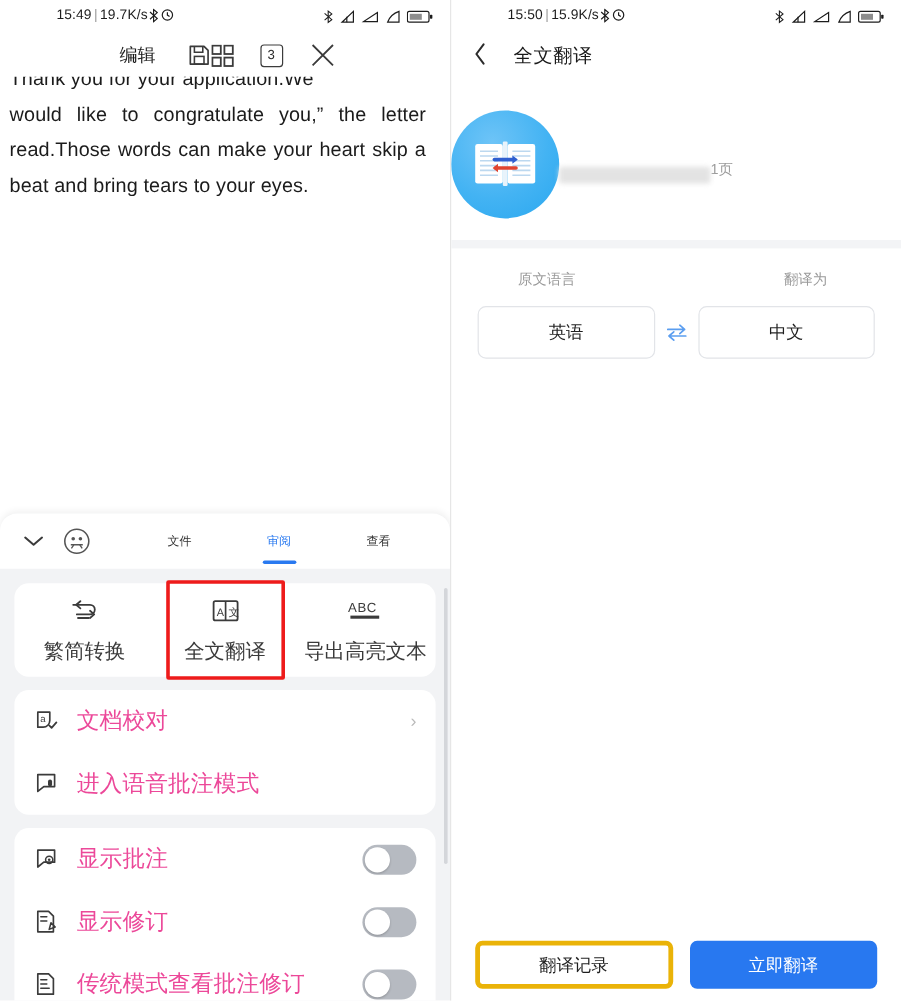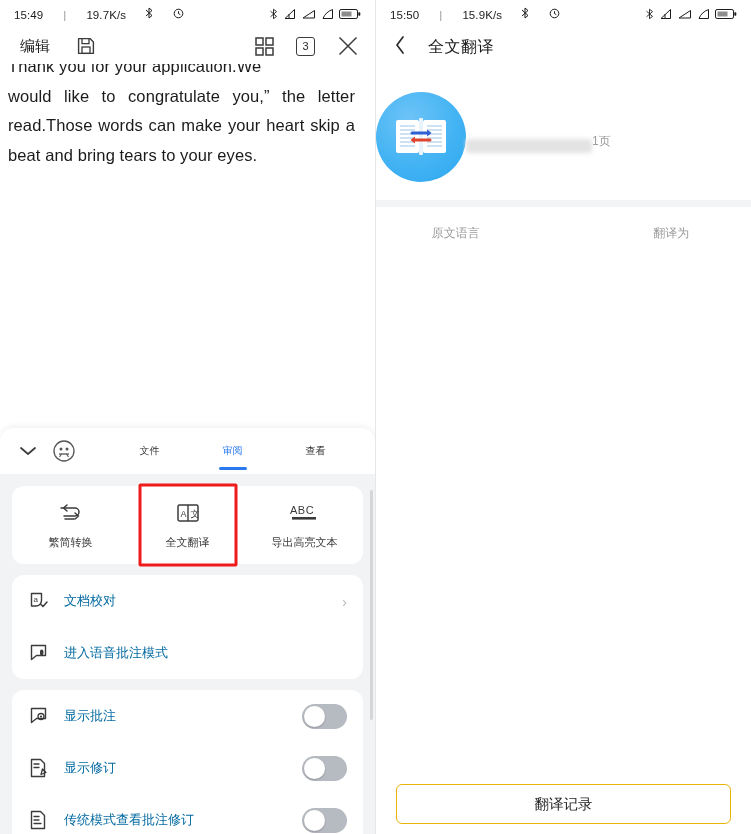--- a/index.html
+++ b/index.html
@@ -27,29 +27,29 @@
   }
 
   
   .statusbar {
     height: 28px;
     display: flex; align-items: center; justify-content: space-between;
     padding: 0 14px;
     font-size: 11.5px; color: #1c1c1c;
     letter-spacing: .1px;
   }
-  .status-left { display: flex; align-items: flex-end; gap: 19px; }
+  .status-left { display: flex; align-items: flex-start; gap: 1px; margin-left: 33px; }
   .status-left .divider { color:#9a9a9a; margin:0 1px; }
   .status-right { display: flex; align-items: center; gap: 5px; }
   .status-right svg { display:block; }
 
   
   .toolbar {
     height: 36px;
-    display: flex; align-items: center; justify-content: space-between;
+    display: flex; align-items: center; justify-content: center;
     padding: 0 16px 0 20px;
   }
   .toolbar-left { display: flex; align-items: center; gap: 26px; }
   .toolbar-right { display: flex; align-items: center; gap: 22px; }
   .tb-text { font-size: 15px; color: #1a1a1a; }
   .tb-icon { display:flex; align-items:center; justify-content:center; }
   .tabcount {
     width: 19px; height: 19px; border: 1.6px solid #3c3c3c; border-radius: 3px;
     display:flex; align-items:center; justify-content:center;
     font-size: 11px; color:#2b2b2b; line-height: 1;
@@ -124,39 +124,39 @@
     display: flex;
     height: 78px;
     align-items: center;
   }
   .action {
     flex: 1;
     display: flex; flex-direction: column; align-items: center; gap: 9px;
     position: relative;
   }
   .action .ic { height: 25px; display:flex; align-items:center; justify-content:center; }
-  .action .lb { font-size: 11px; color: #3a3a3a; }
+  .action .lb { font-size: 17px; color: #3a3a3a; }
   .action.selected::before {
     content:"";
     position: absolute;
     left: 50%; top: 50%; transform: translate(-50%,-50%);
     width: 93px; height: 77px;
     border: 3px solid #ee1b1b;
     border-radius: 2px;
   }
 
   
   .row {
     display: flex; align-items: center;
     height: 52px;
     padding: 0 16px 0 16px;
     gap: 14px;
   }
   .row .ic { width: 22px; display:flex; align-items:center; justify-content:center; }
-  .row .lb { font-size: 13px; color: #0369a1; flex: 1; }
+  .row .lb { font-size: 19px; color: #ec4899; flex: 1; }
   .row .chevr { color:#b9b9b9; font-size: 15px; }
 
   .toggle {
     width: 45px; height: 25px; border-radius: 13px;
     background: #b6bac1; position: relative; flex: none;
   }
   .toggle .knob {
     position: absolute; left: 2px; top: 2px;
     width: 21px; height: 21px; border-radius: 50%;
     background: #ffffff;
@@ -219,21 +219,21 @@
   .footer-btns {
     position: absolute; left: 0; right: 0; bottom: 10px;
     display: flex; gap: 14px;
     padding: 0 20px;
   }
   .btn {
     flex: 1; height: 40px; border-radius: 6px;
     display:flex; align-items:center; justify-content:center;
     font-size: 14.5px;
   }
-  .btn-outline { background:#fff; border: 1px solid #eab308; color:#1f1f1f; }
+  .btn-outline { background:#fff; border: 4px solid #eab308; color:#1f1f1f; }
   .btn-primary { background: #2878f0; color:#ffffff; border: none; }
 </style>
 </head>
 <body>
 
 <div class="screen">
 
   <div class="pane-left">
 
     <div class="statusbar">
@@ -534,20 +534,31 @@
     </div>
 
     <div class="divider-strip"></div>
 
     <div class="lang-section">
       <div class="lang-heads">
         <span class="h">原文语言</span>
         <span class="spacer"></span>
         <span class="h">翻译为</span>
       </div>
+      <div class="lang-row">
+        <span class="lang-box">英语</span>
+        <span class="swap">
+          <svg width="20" height="16" viewBox="0 0 20 16">
+            <path d="M2.5 5.5h14M12.5 2l4 3.5-4 3.5" fill="none" stroke="#5b9ef0" stroke-width="1.4" stroke-linecap="round" stroke-linejoin="round"></path>
+            <path d="M17.5 11h-14M7.5 7.5L3.5 11l4 3.5" fill="none" stroke="#5b9ef0" stroke-width="1.4" stroke-linecap="round" stroke-linejoin="round"></path>
+          </svg>
+        </span>
+        <span class="lang-box">中文</span>
+      </div>
     </div>
 
     <div class="footer-btns">
       <span class="btn btn-outline">翻译记录</span>
+      <span class="btn btn-primary">立即翻译</span>
     </div>
 
   </div>
 </div>
 
 </body></html>

